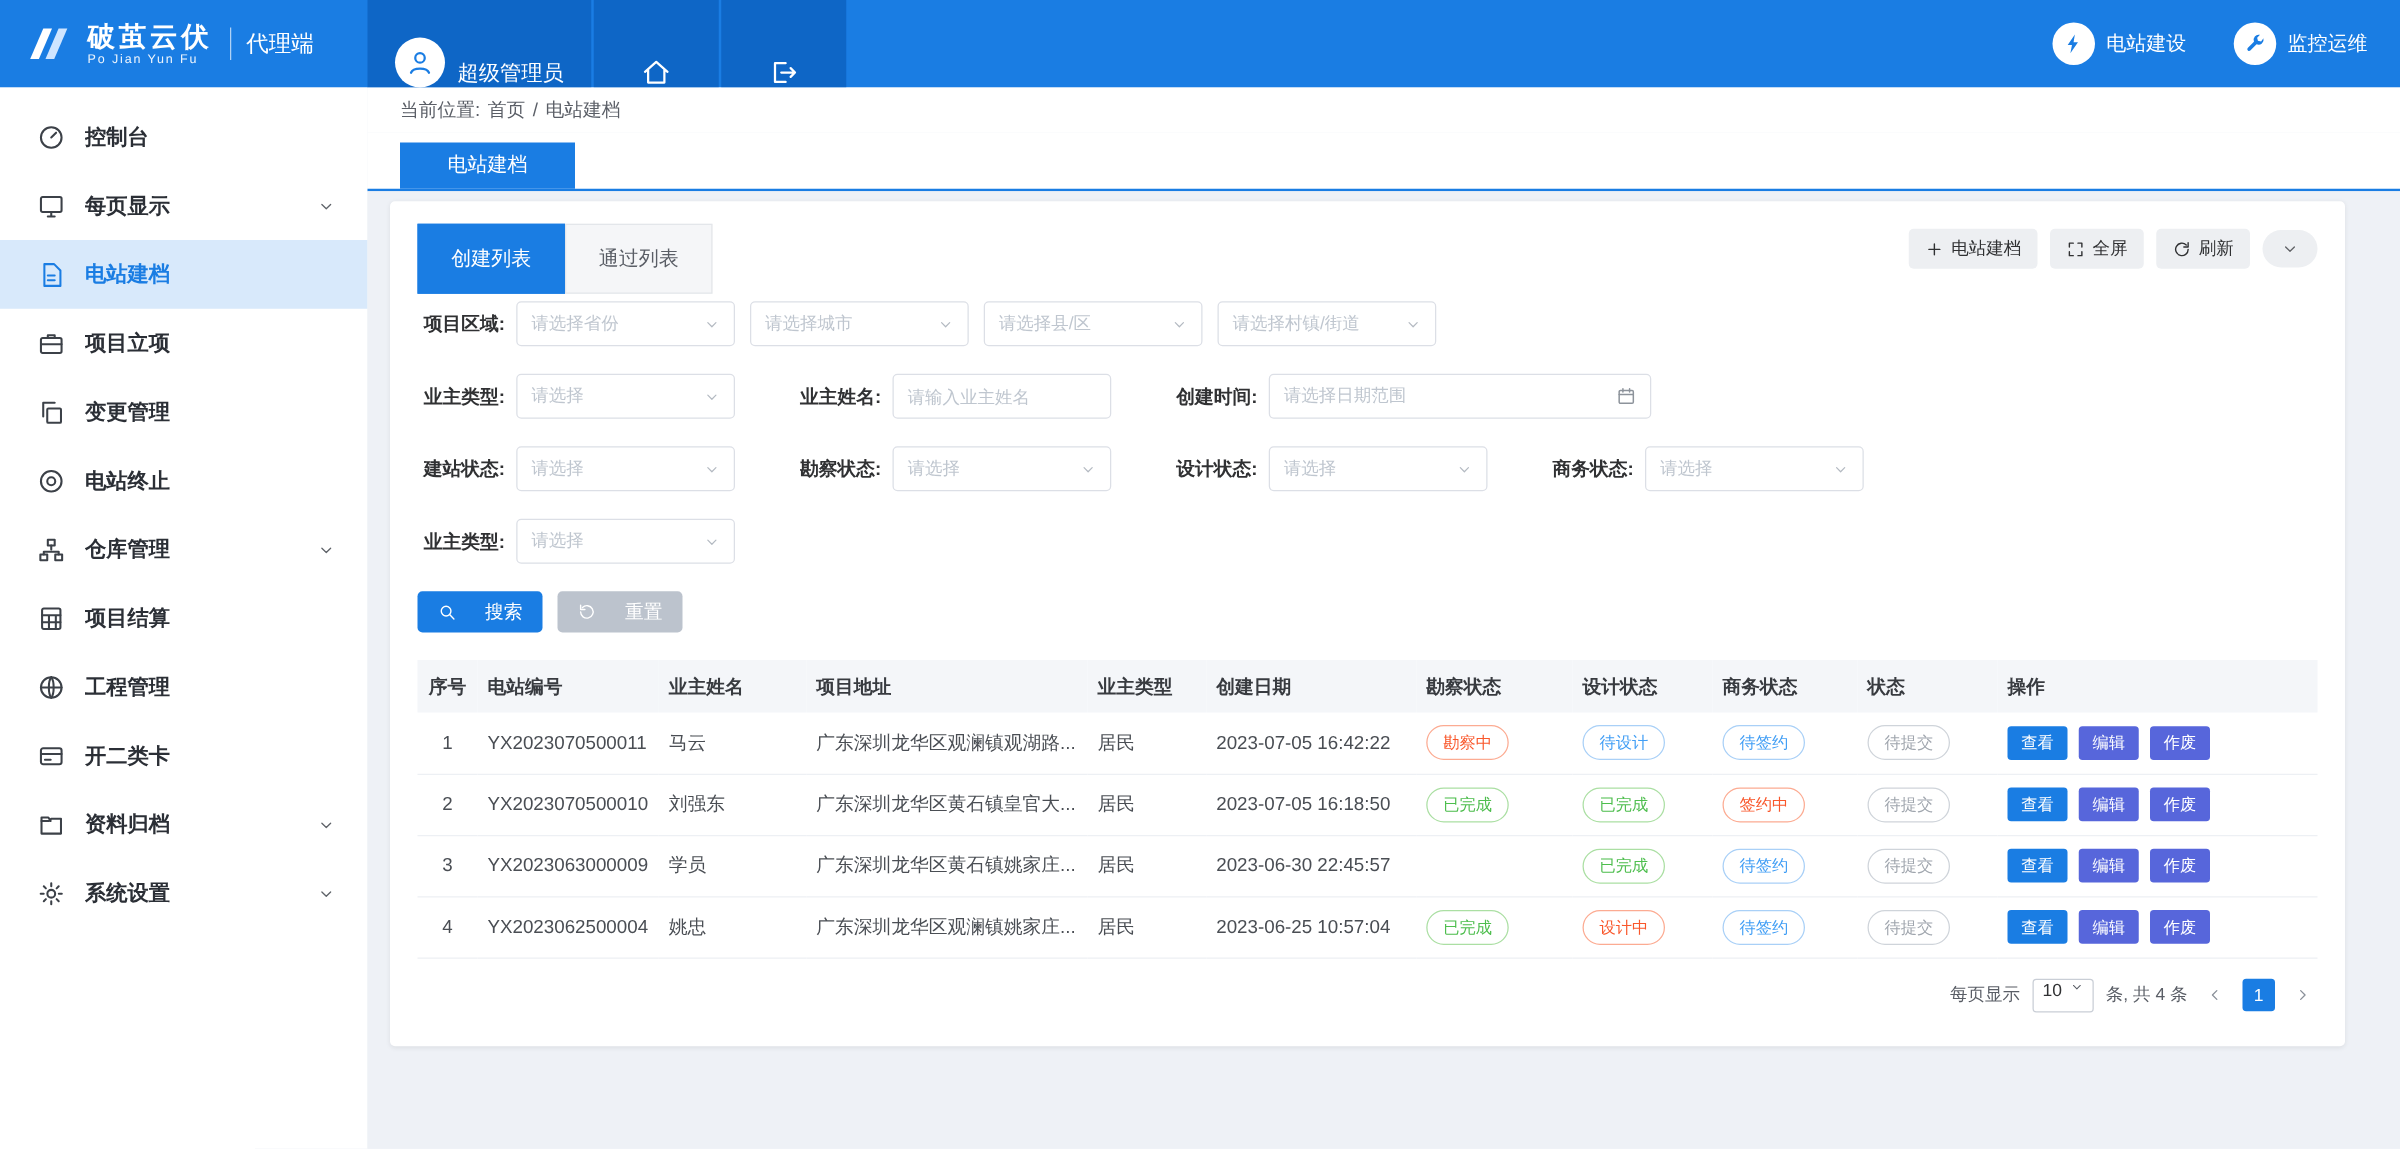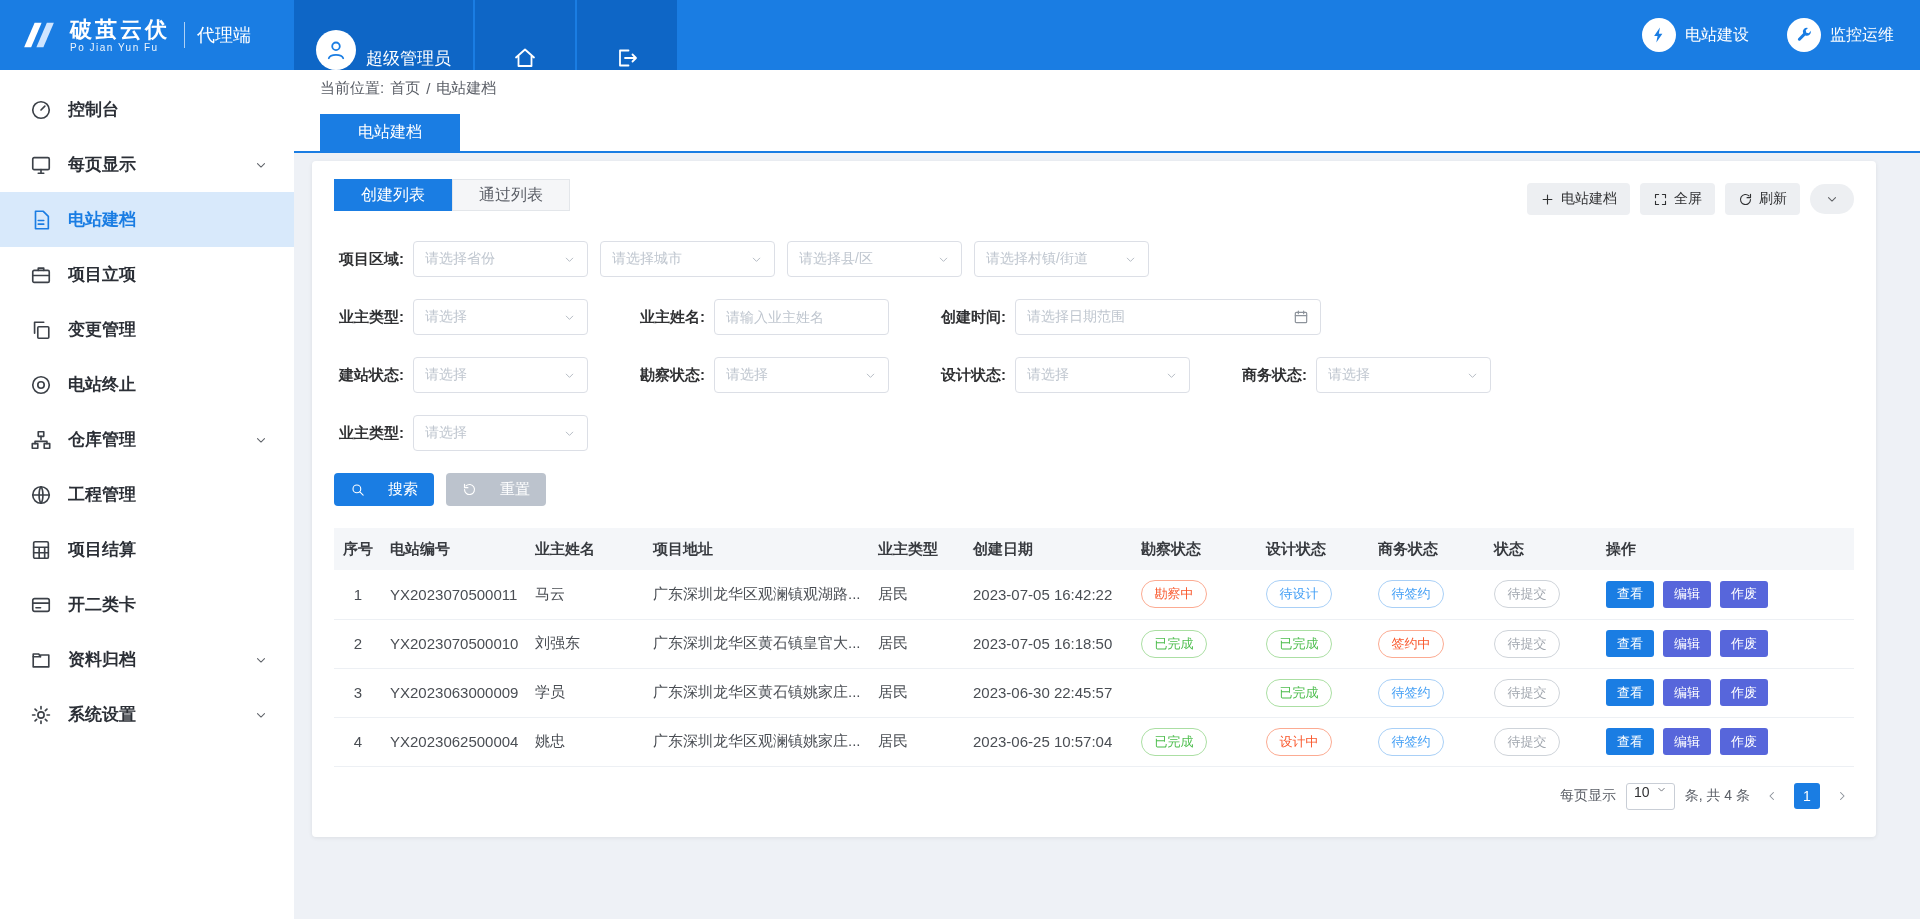--- a/index.html
+++ b/index.html
@@ -36,21 +36,21 @@
   .main{flex:1;min-width:0;display:flex;flex-direction:column}
   .crumb{background:#fff;height:36px;display:flex;align-items:center;padding-left:26px;font-size:15px;color:#5a5e66;gap:6px;flex-shrink:0}
   .tabline{background:#fff;border-bottom:2px solid #1a7de3;padding:8px 0 0 26px;flex-shrink:0}
   .page-tab{display:inline-flex;width:140px;height:37px;background:#1a7de3;color:#fff;align-items:center;justify-content:center;font-size:16px;cursor:pointer}
   .content{flex:1;background:#eef1f6;padding:8px 44px 0 18px;overflow:hidden}
   .card{background:#fff;border-radius:4px;box-shadow:0 1px 4px rgba(0,0,0,.08);height:676px;padding:18px 22px 0}
 
   
   .panel-head{display:flex;align-items:center;height:40px}
   .ptabs{display:flex;height:40px}
-  .ptab{height:32px;padding:0 26px;display:flex;align-items:center;font-size:16px;background:#f5f6f8;border:1px solid #e3e6ea;color:#5a5e66;cursor:pointer;white-space:nowrap}
+  .ptab{height:56px;padding:0 26px;display:flex;align-items:center;font-size:16px;background:#f5f6f8;border:1px solid #e3e6ea;color:#5a5e66;cursor:pointer;white-space:nowrap}
   .ptab.active{background:#1a7de3;border-color:#1a7de3;color:#fff}
   .ptools{margin-left:auto;display:flex;align-items:center;gap:10px}
   .tool-btn{height:32px;padding:0 13px;background:#edeff2;border-radius:4px;display:inline-flex;align-items:center;gap:6px;font-size:14px;color:#303133;cursor:pointer;border:none;font-family:inherit;white-space:nowrap}
   .tool-collapse{width:44px;height:30px;border-radius:15px;background:#edeff2;display:flex;align-items:center;justify-content:center;color:#606266;cursor:pointer}
 
   
   .filters{margin-top:22px}
   .f-row{display:flex;align-items:center;margin-bottom:22px}
   .f-group{display:flex;align-items:center;margin-right:47px}
   .f-group.no-label{margin-left:-35px;margin-right:47px}
@@ -236,36 +236,36 @@
               </svg>
             </span>
             <span class="s-lb">仓库管理</span>
             <span class="s-ch i14" data-icon="chevron-down-icon">
               <svg viewBox="0 0 24 24" fill="none" stroke="currentColor" stroke-width="1.8" stroke-linecap="round" stroke-linejoin="round">
                 <path d="M6 9.5l6 6 6-6"></path>
               </svg>
             </span>
           </div>
           <div class="side-item">
+            <span class="s-ic i22" data-icon="calculator-icon">
+              <svg viewBox="0 0 24 24" fill="none" stroke="currentColor" stroke-width="1.8" stroke-linecap="round" stroke-linejoin="round">
+                <rect x="4" y="3" width="16" height="18" rx="1.5"></rect>
+                <path d="M4 9h16M4 15h16M10 9v12M16 9v12"></path>
+              </svg>
+            </span>
+            <span class="s-lb">项目结算</span>
+          </div>
+          <div class="side-item">
             <span class="s-ic i22" data-icon="globe-icon">
               <svg viewBox="0 0 24 24" fill="none" stroke="currentColor" stroke-width="1.8" stroke-linecap="round" stroke-linejoin="round">
                 <circle cx="12" cy="12" r="9"></circle>
                 <path d="M3 12h18M12 3c2.8 3.6 2.8 14.4 0 18M12 3c-2.8 3.6-2.8 14.4 0 18"></path>
               </svg>
             </span>
             <span class="s-lb">工程管理</span>
-          </div>
-          <div class="side-item">
-            <span class="s-ic i22" data-icon="calculator-icon">
-              <svg viewBox="0 0 24 24" fill="none" stroke="currentColor" stroke-width="1.8" stroke-linecap="round" stroke-linejoin="round">
-                <rect x="4" y="3" width="16" height="18" rx="1.5"></rect>
-                <path d="M4 9h16M4 15h16M10 9v12M16 9v12"></path>
-              </svg>
-            </span>
-            <span class="s-lb">项目结算</span>
           </div>
           <div class="side-item">
             <span class="s-ic i22" data-icon="card-icon">
               <svg viewBox="0 0 24 24" fill="none" stroke="currentColor" stroke-width="1.8" stroke-linecap="round" stroke-linejoin="round">
                 <rect x="3" y="5" width="18" height="14" rx="2"></rect>
                 <path d="M3 10h18M6.5 15h5"></path>
               </svg>
             </span>
             <span class="s-lb">开二类卡</span>
           </div>

